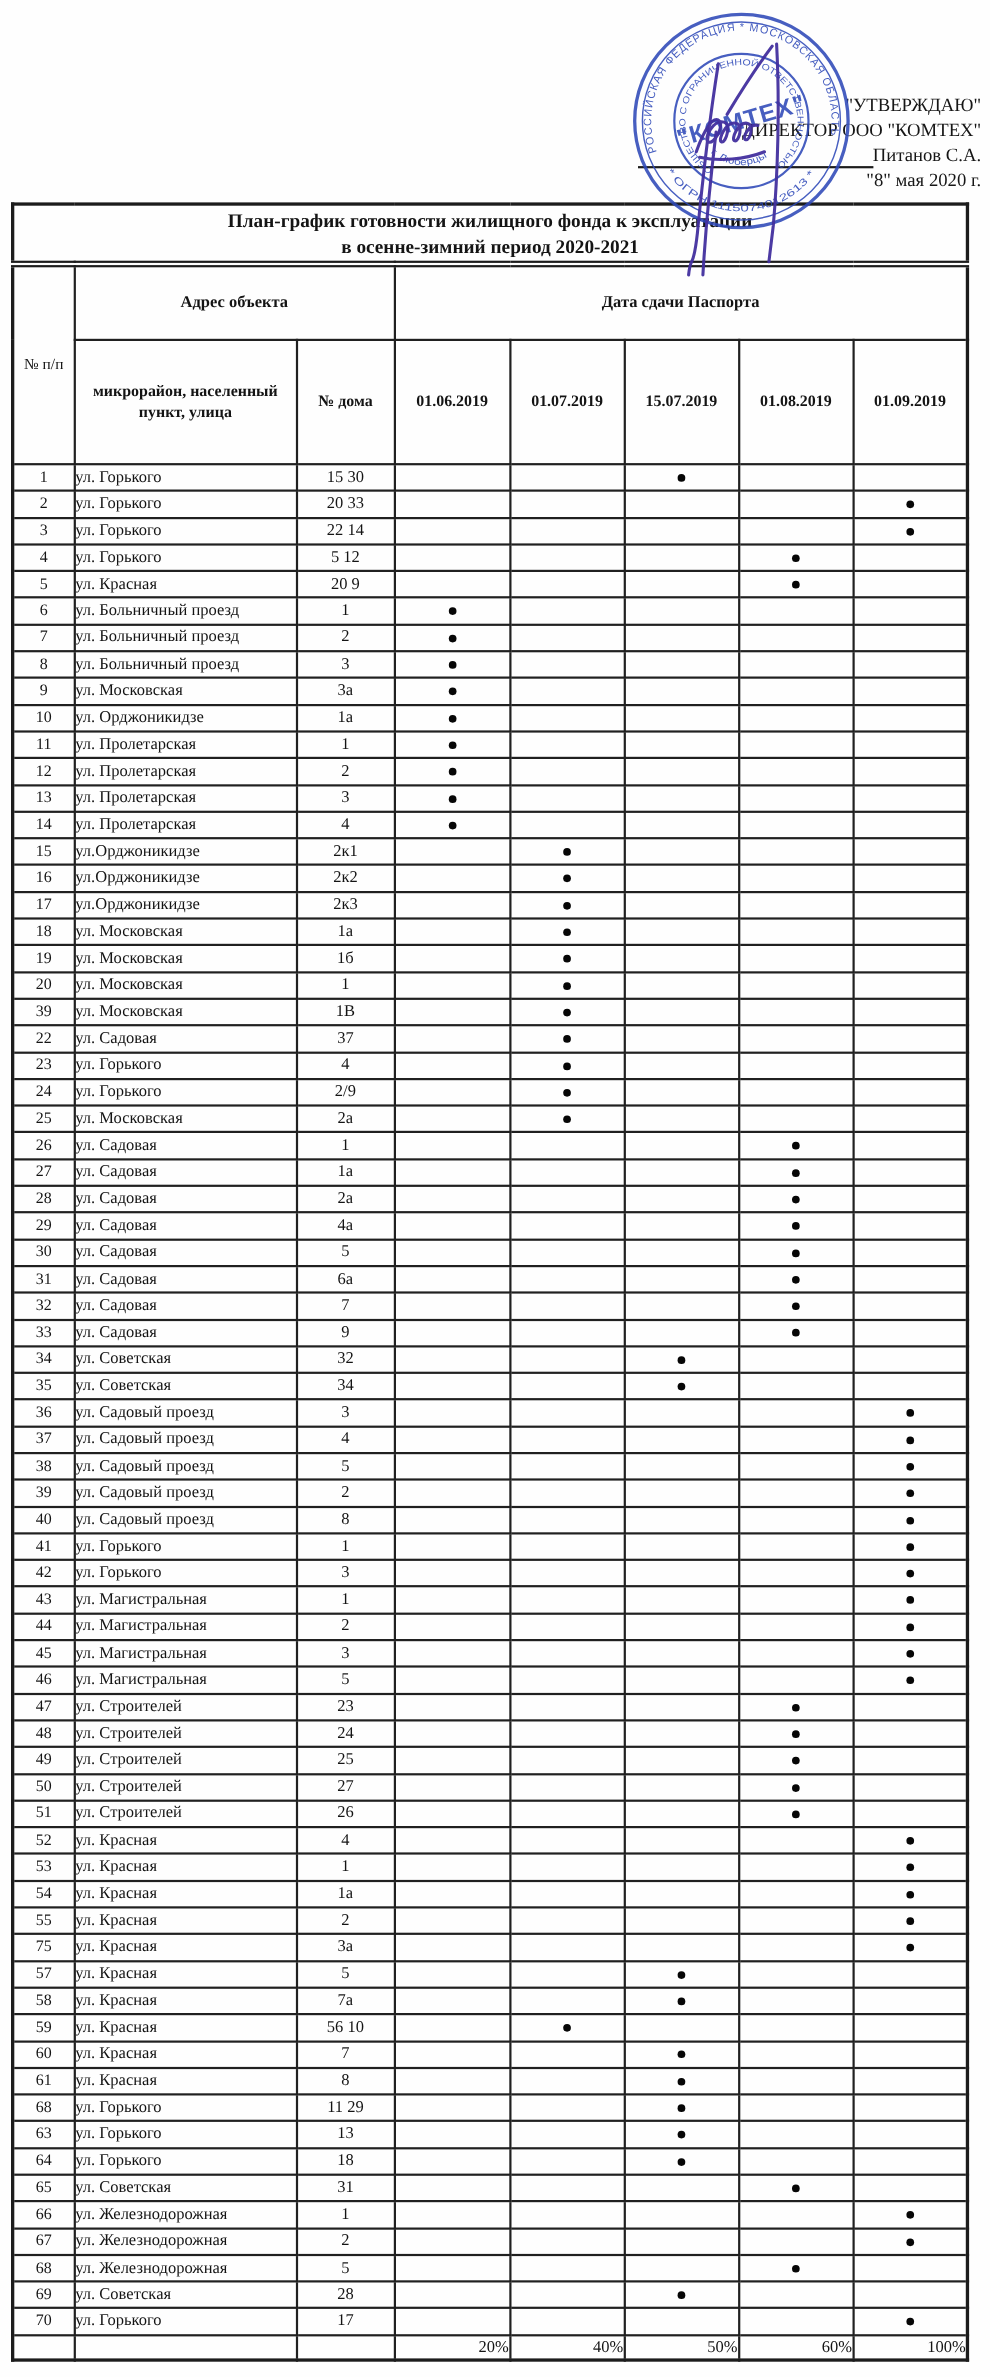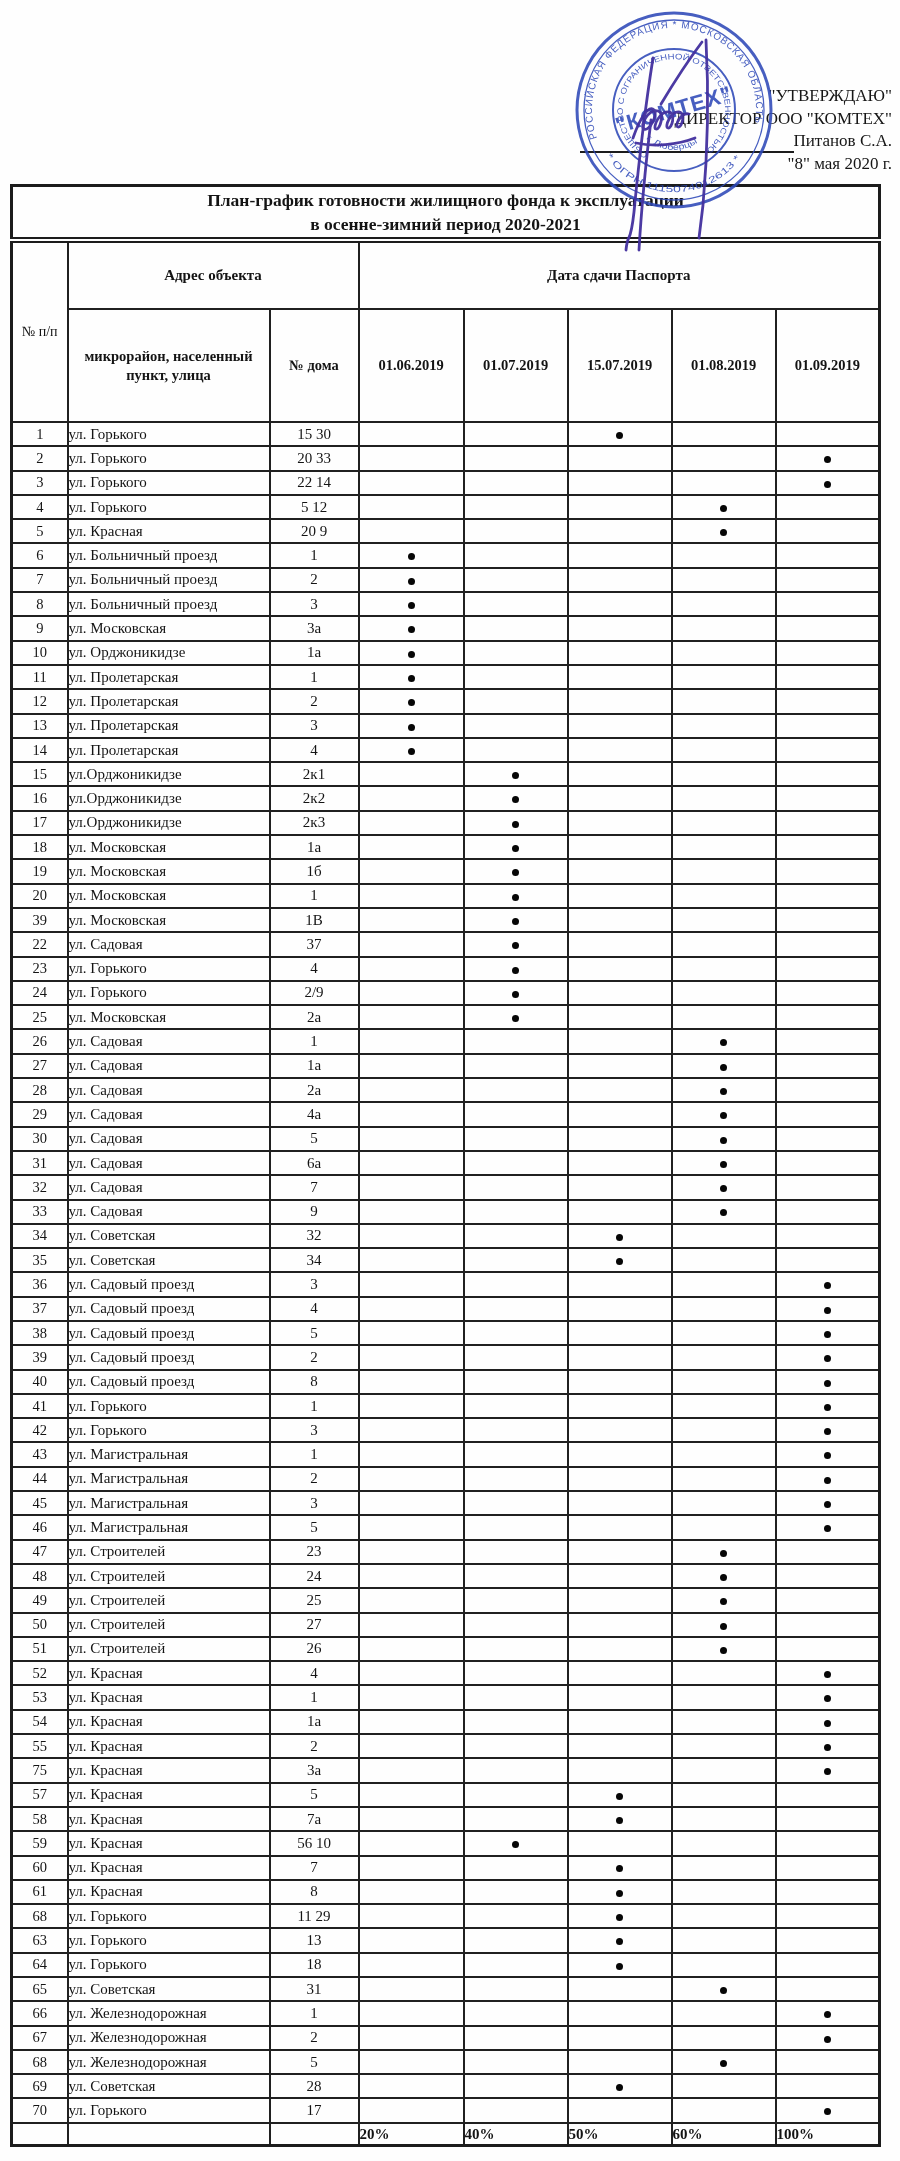--- a/index.html
+++ b/index.html
@@ -43,21 +43,21 @@
   .hA{height:65px;font-weight:bold;font-size:15px;text-align:center;margin-top:46px;}
   .num-head{font-weight:normal;font-size:14px;text-align:center;}
   .hB{height:111px;font-weight:bold;font-size:14.5px;text-align:center;line-height:19px;padding:0 6px;}
   .data-row{height:24.3px;}
   .num-cell{font-size:14.5px;text-align:center;}
   .street-cell{font-size:15px;text-align:left;padding-left:8px;}
   .house-cell{font-size:15px;text-align:center;}
   .date-cell{text-align:center;}
   .dot{display:inline-block;width:7px;height:7px;border-radius:50%;background:#060606;vertical-align:middle;}
   .totals-row{height:23px;}
-  .totals-row td{font-weight:bold;font-size:15px;padding-right:3px;}
+  .totals-row td{font-weight:normal;font-size:15px;text-align:right;padding-right:3px;}
 </style>
 </head>
 <body>
 
 <div class="page">
 
   <div class="approval">
     <div>"УТВЕРЖДАЮ"</div>
     <div>ДИРЕКТОР ООО "КОМТЕХ"</div>
     <div>Питанов С.А.</div>

